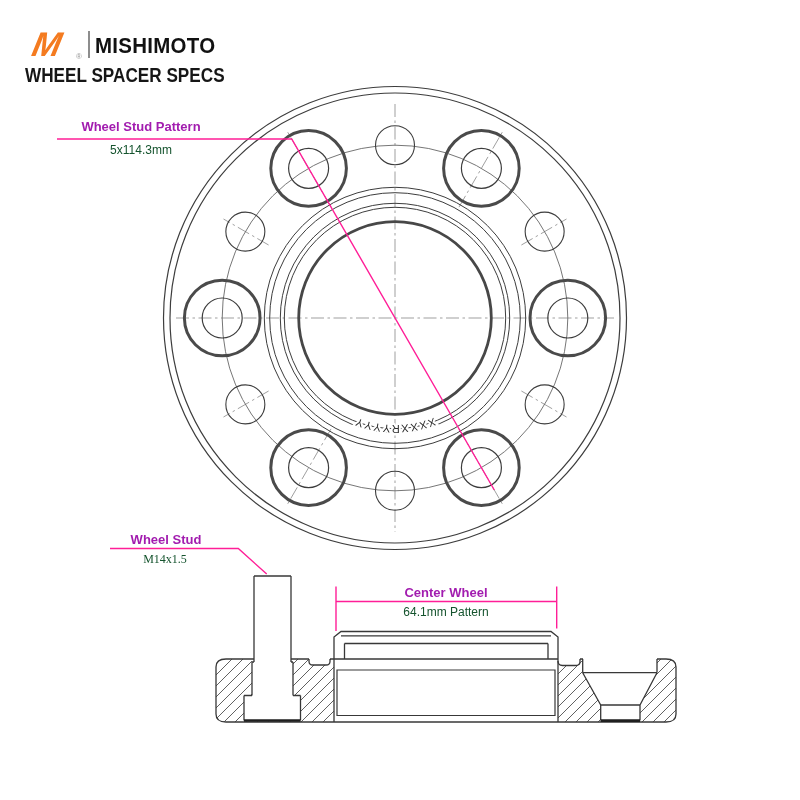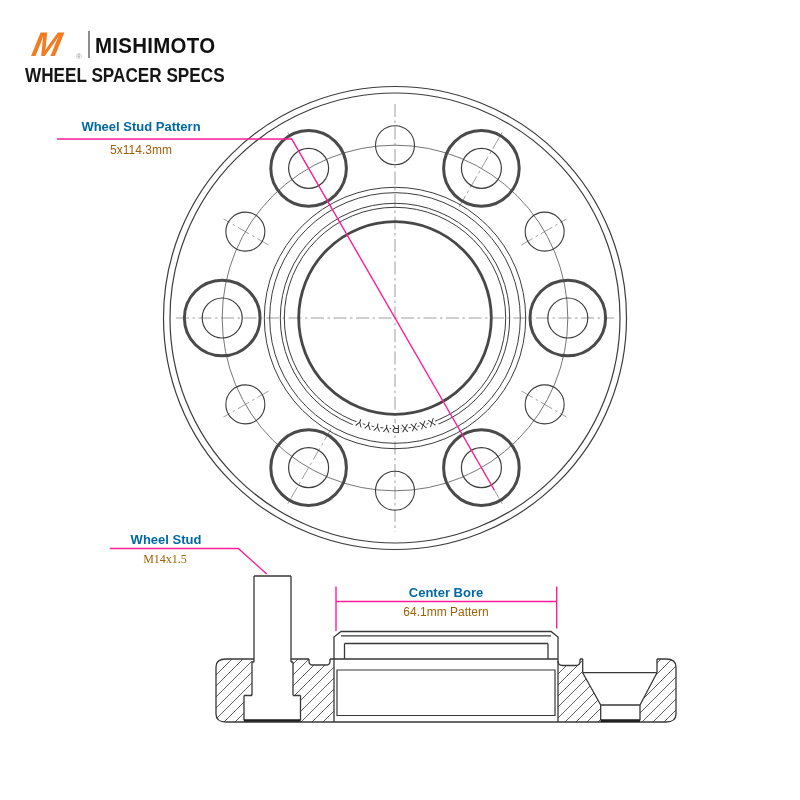--- a/index.html
+++ b/index.html
@@ -9,22 +9,22 @@
   
   .logo-m{left:33px;top:27px;font-size:34px;line-height:1;font-weight:700;font-style:italic;
           color:#F47B20;transform:skewX(-12deg);}
   .logo-reg{left:76px;top:52px;font-size:8px;color:#999;}
   .logo-sep{left:88px;top:31px;width:2px;height:27px;background:#8d8d8d;}
   .brand{left:95px;top:33px;font-size:22px;font-weight:700;color:#111;letter-spacing:.3px;
          transform:scaleX(.93);transform-origin:left top;white-space:nowrap;}
   .subtitle{left:25px;top:64px;font-size:19.5px;font-weight:700;color:#161616;
             transform:scaleX(.88);transform-origin:left top;white-space:nowrap;}
   
-  .ann-title{font-size:13px;font-weight:700;color:#0369a1;text-align:center;white-space:nowrap;}
-  .ann-value{font-size:12px;font-weight:400;color:#a16207;text-align:center;white-space:nowrap;}
+  .ann-title{font-size:13px;font-weight:700;color:#a21caf;text-align:center;white-space:nowrap;}
+  .ann-value{font-size:12px;font-weight:400;color:#14532d;text-align:center;white-space:nowrap;}
   .ann-box{text-align:center;}
   svg{position:absolute;left:0;top:0;}
 </style>
 </head>
 <body>
 
 <div class="canvas">
 
   <svg width="800" height="800" viewBox="0 0 800 800">
     <defs>
@@ -157,19 +157,19 @@
   </div>
 
   <div class="abs ann-box" style="left:96px;top:532px;width:140px;">
     <div class="ann-title">Wheel Stud</div>
   </div>
   <div class="abs ann-box" style="left:95px;top:552px;width:140px;font-family:Liberation Serif, serif;">
     <div class="ann-value">M14x1.5</div>
   </div>
 
   <div class="abs ann-box" style="left:356px;top:585px;width:180px;">
-    <div class="ann-title">Center Bore</div>
+    <div class="ann-title">Center Wheel</div>
   </div>
   <div class="abs ann-box" style="left:356px;top:605px;width:180px;">
     <div class="ann-value">64.1mm Pattern</div>
   </div>
 
 </div>
 
 </body></html>

